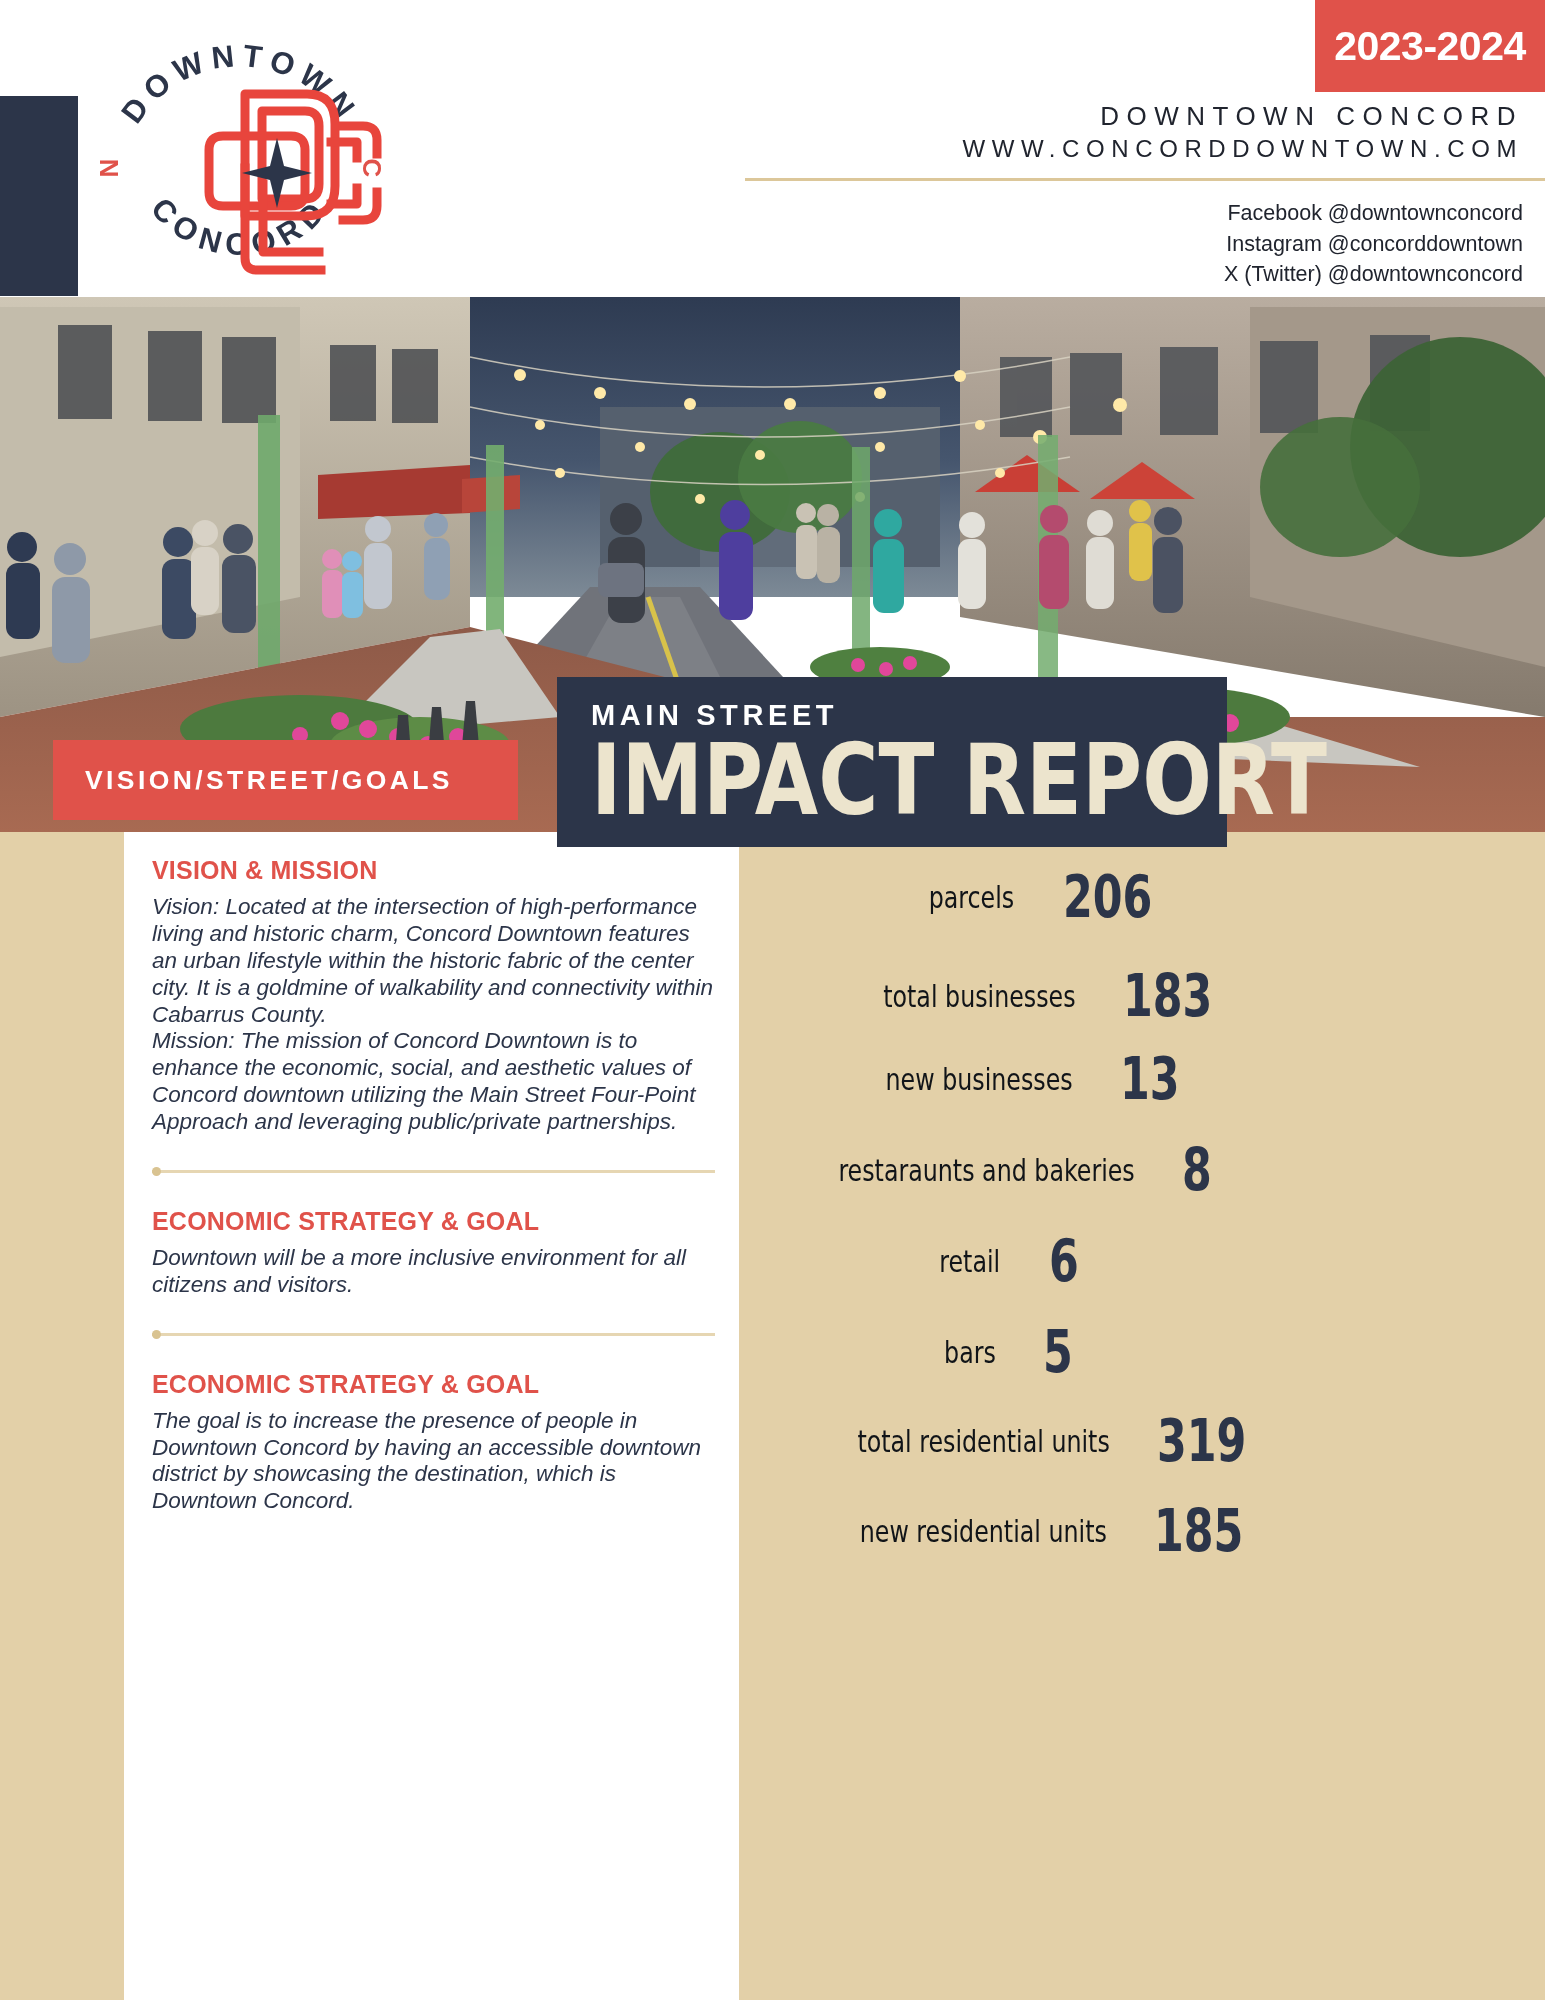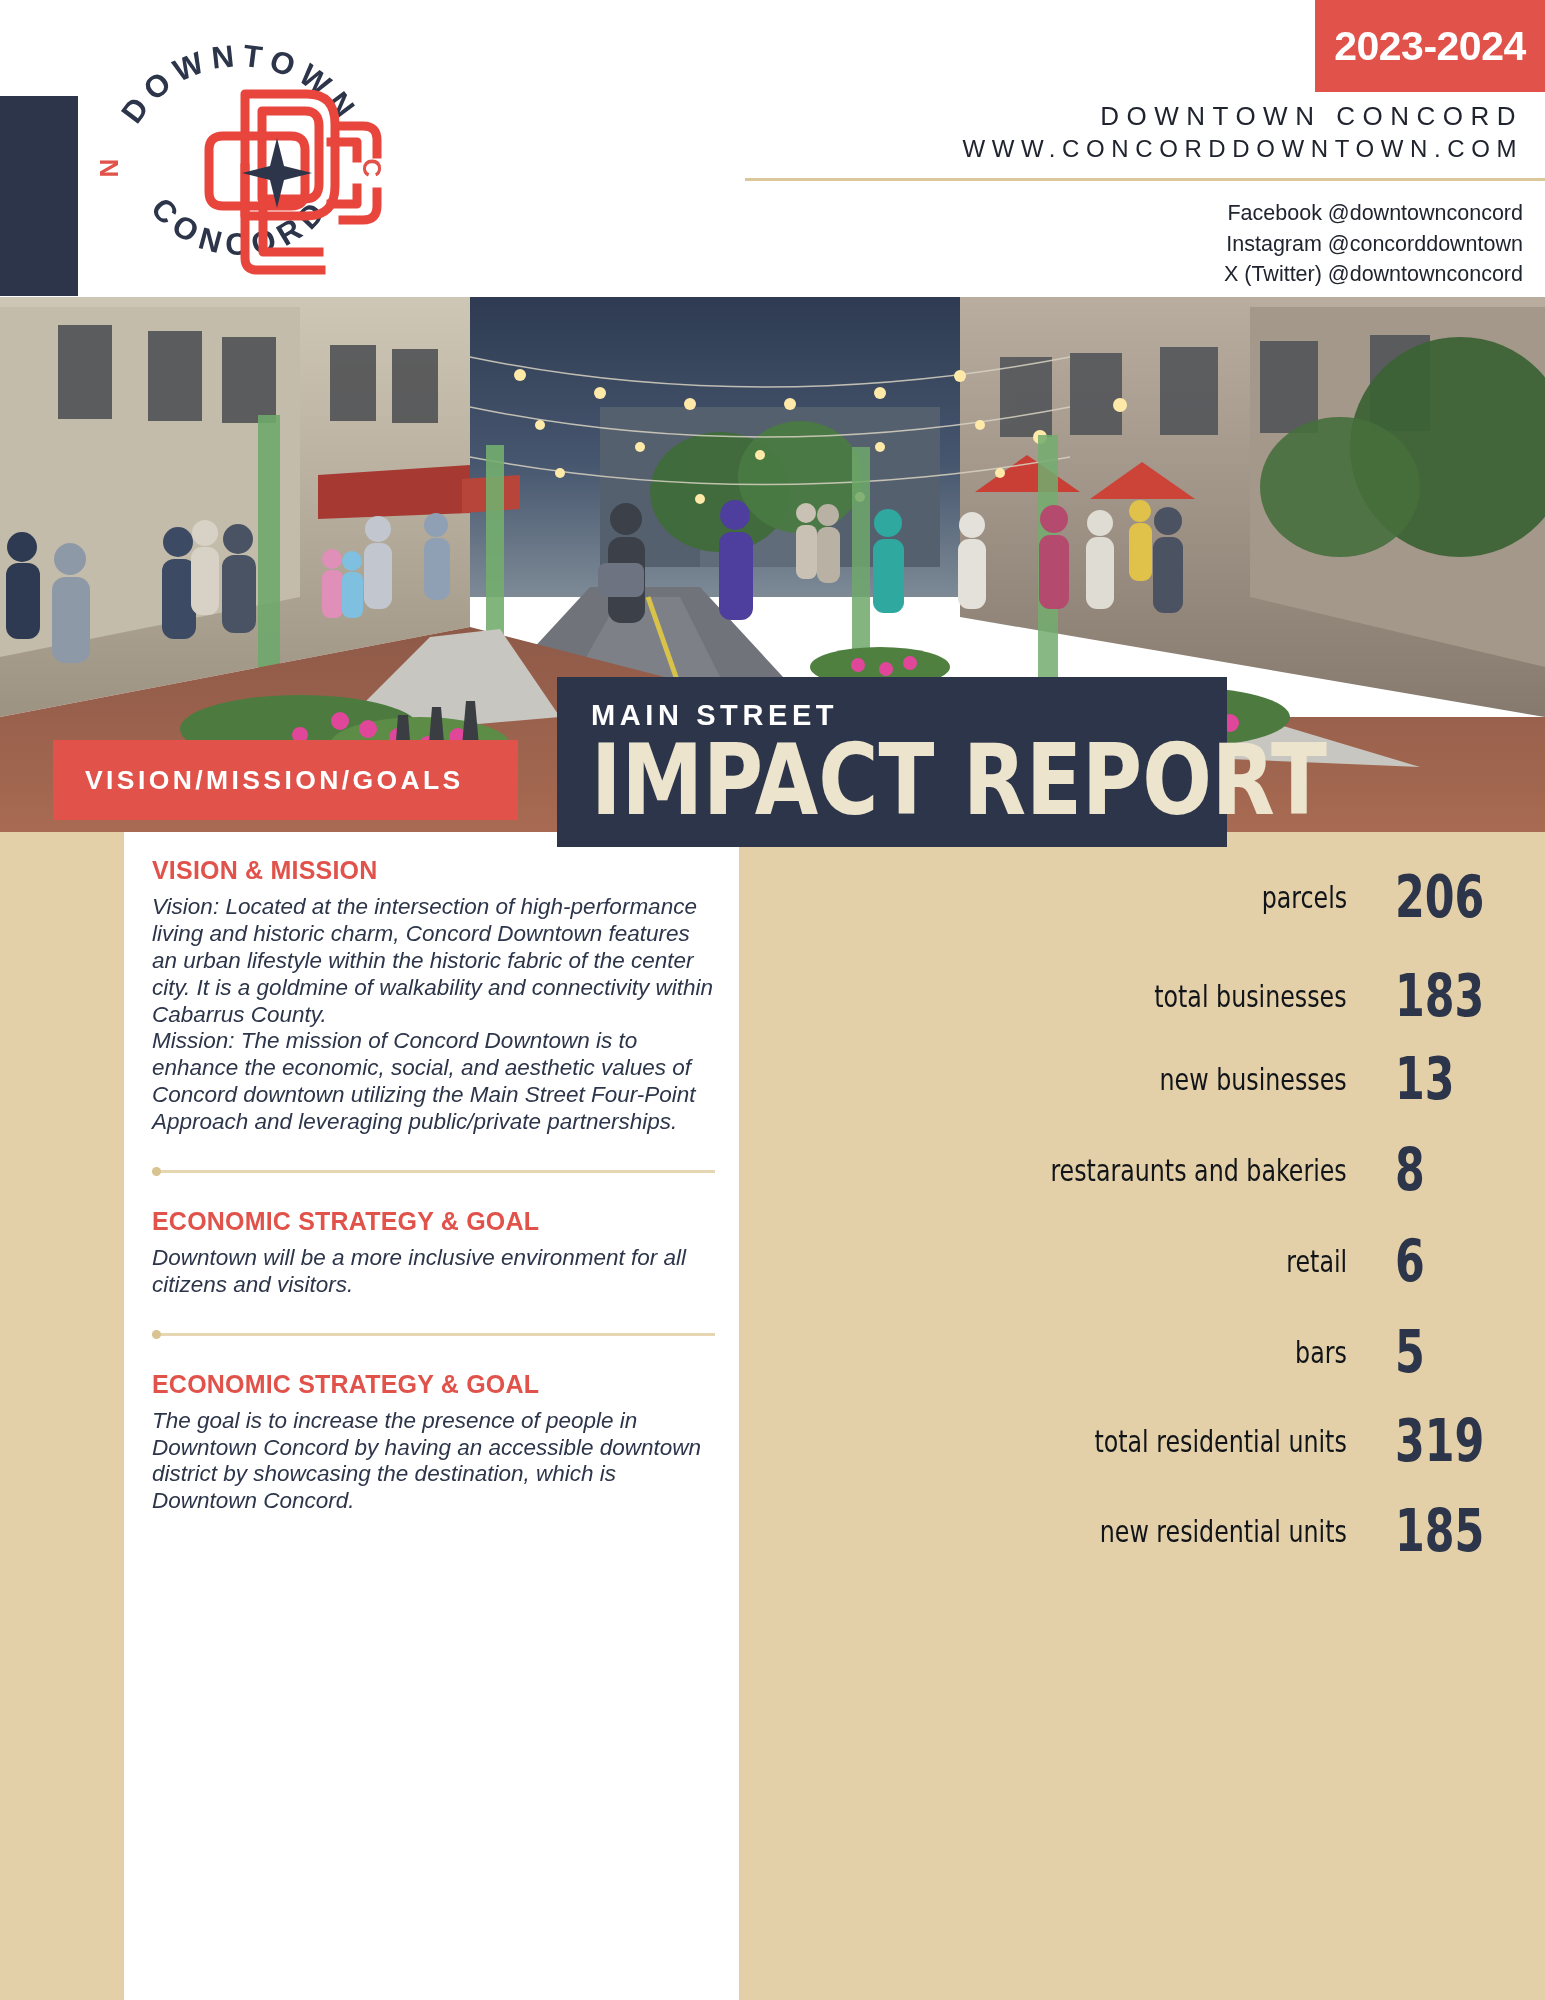--- a/index.html
+++ b/index.html
@@ -87,21 +87,21 @@
   .divider { position:relative; height:3px; background:#e6d6b2; margin:34px 0 34px 14px; }
   .divider::before {
     content:""; position:absolute; left:0; top:-3px; width:9px; height:9px;
     border-radius:50%; background:#d9c391;
   }
 
   
   #stats-panel { position:absolute; left:739px; top:832px; width:806px; height:1168px; background:#e3d0a8; }
   .stat-row {
     position:absolute; right:0; width:960px; display:flex; align-items:center;
-    justify-content:flex-end;
+    justify-content:center;
   }
   .stat-label {
     color:#111418; font-size:30px; text-align:right;
     font-family:"Liberation Sans Narrow","DejaVu Sans Condensed","Liberation Sans",sans-serif;
     transform:scaleX(0.88); transform-origin:right center; white-space:nowrap;
   }
   .stat-value {
     color:#2c3549; font-weight:bold; font-size:56px; line-height:1;
     width:150px; text-align:left; margin-left:48px;
     font-family:"Liberation Sans Narrow","DejaVu Sans Condensed","Liberation Sans",sans-serif;
@@ -379,21 +379,21 @@
         </g>
       <g fill="#c9c2b4">
           <circle cx="806" cy="216" r="10"></circle>
           <rect x="796" y="228" width="21" height="54" rx="8"></rect>
         </g>
     </g>
   </svg>
 </div>
 
 <div id="vision-banner">
-  <span class="lbl">VISION/MISSION/GOALS</span>
+  <span class="lbl">VISION/STREET/GOALS</span>
 </div>
 
 <div id="title-block">
   <div id="title-eyebrow">MAIN STREET</div>
   <div id="title-main">IMPACT REPORT</div>
 </div>
 
 <div id="body-area"></div>
 <div id="left-rail"></div>
 

